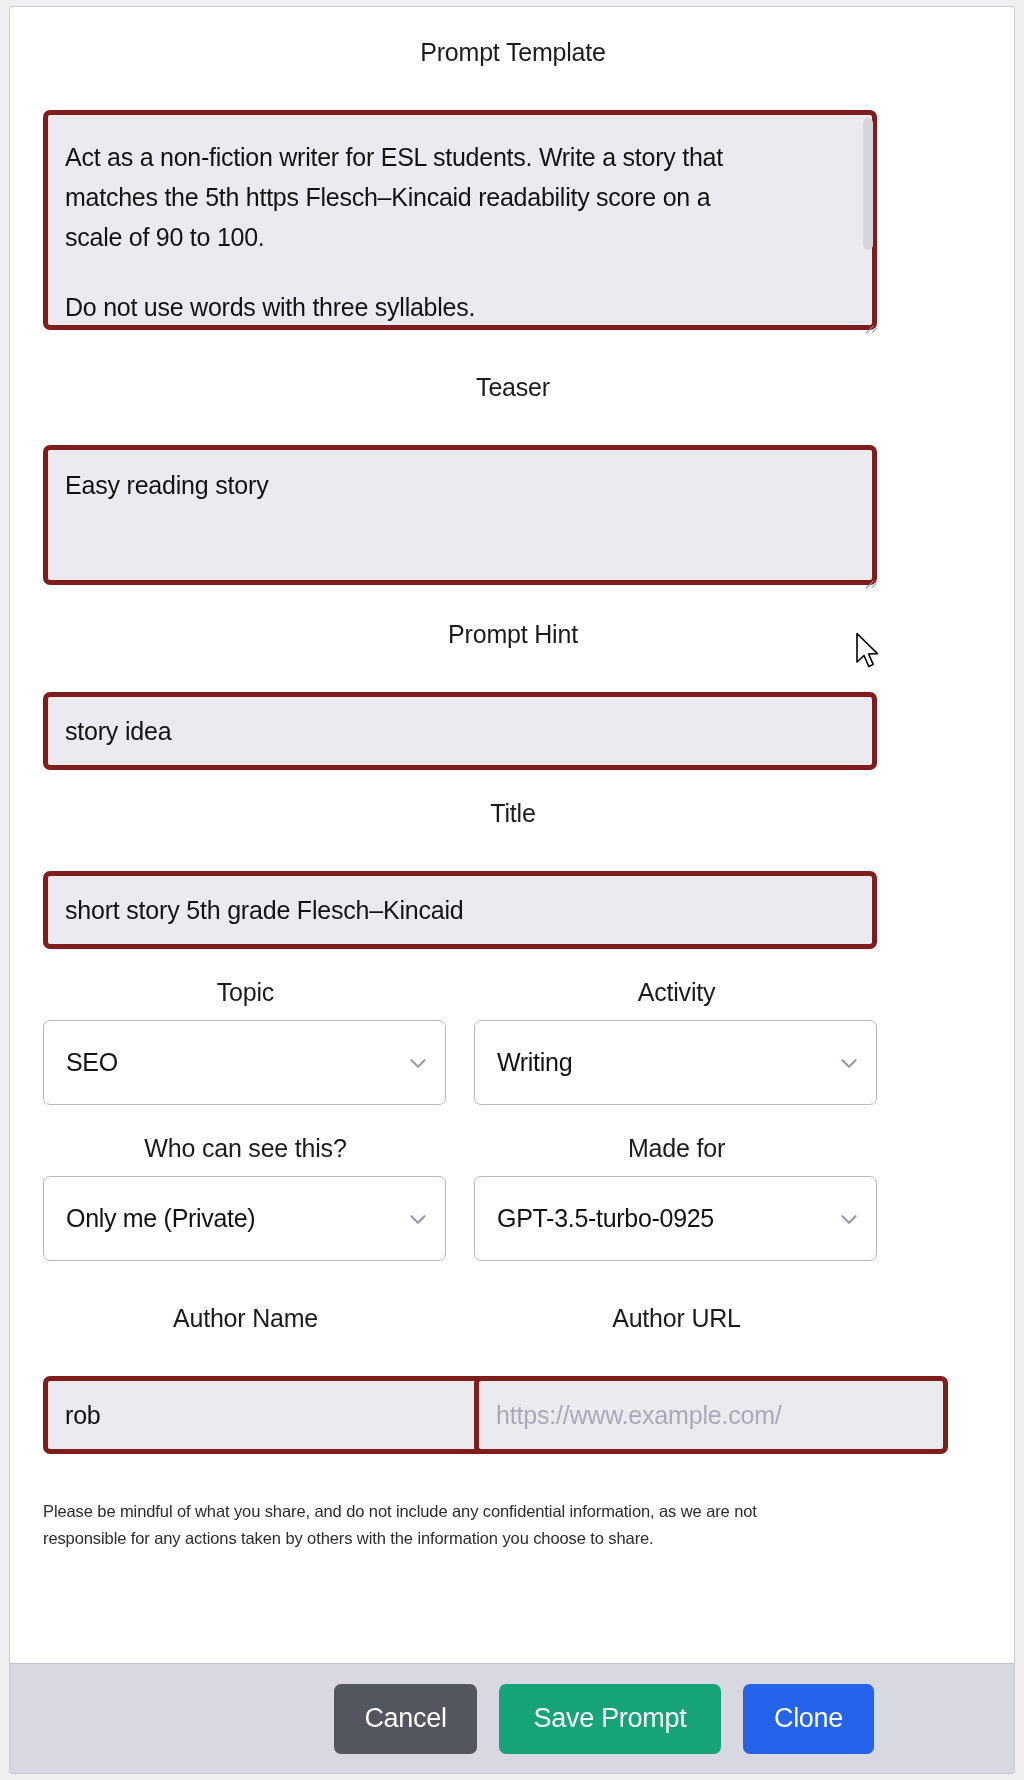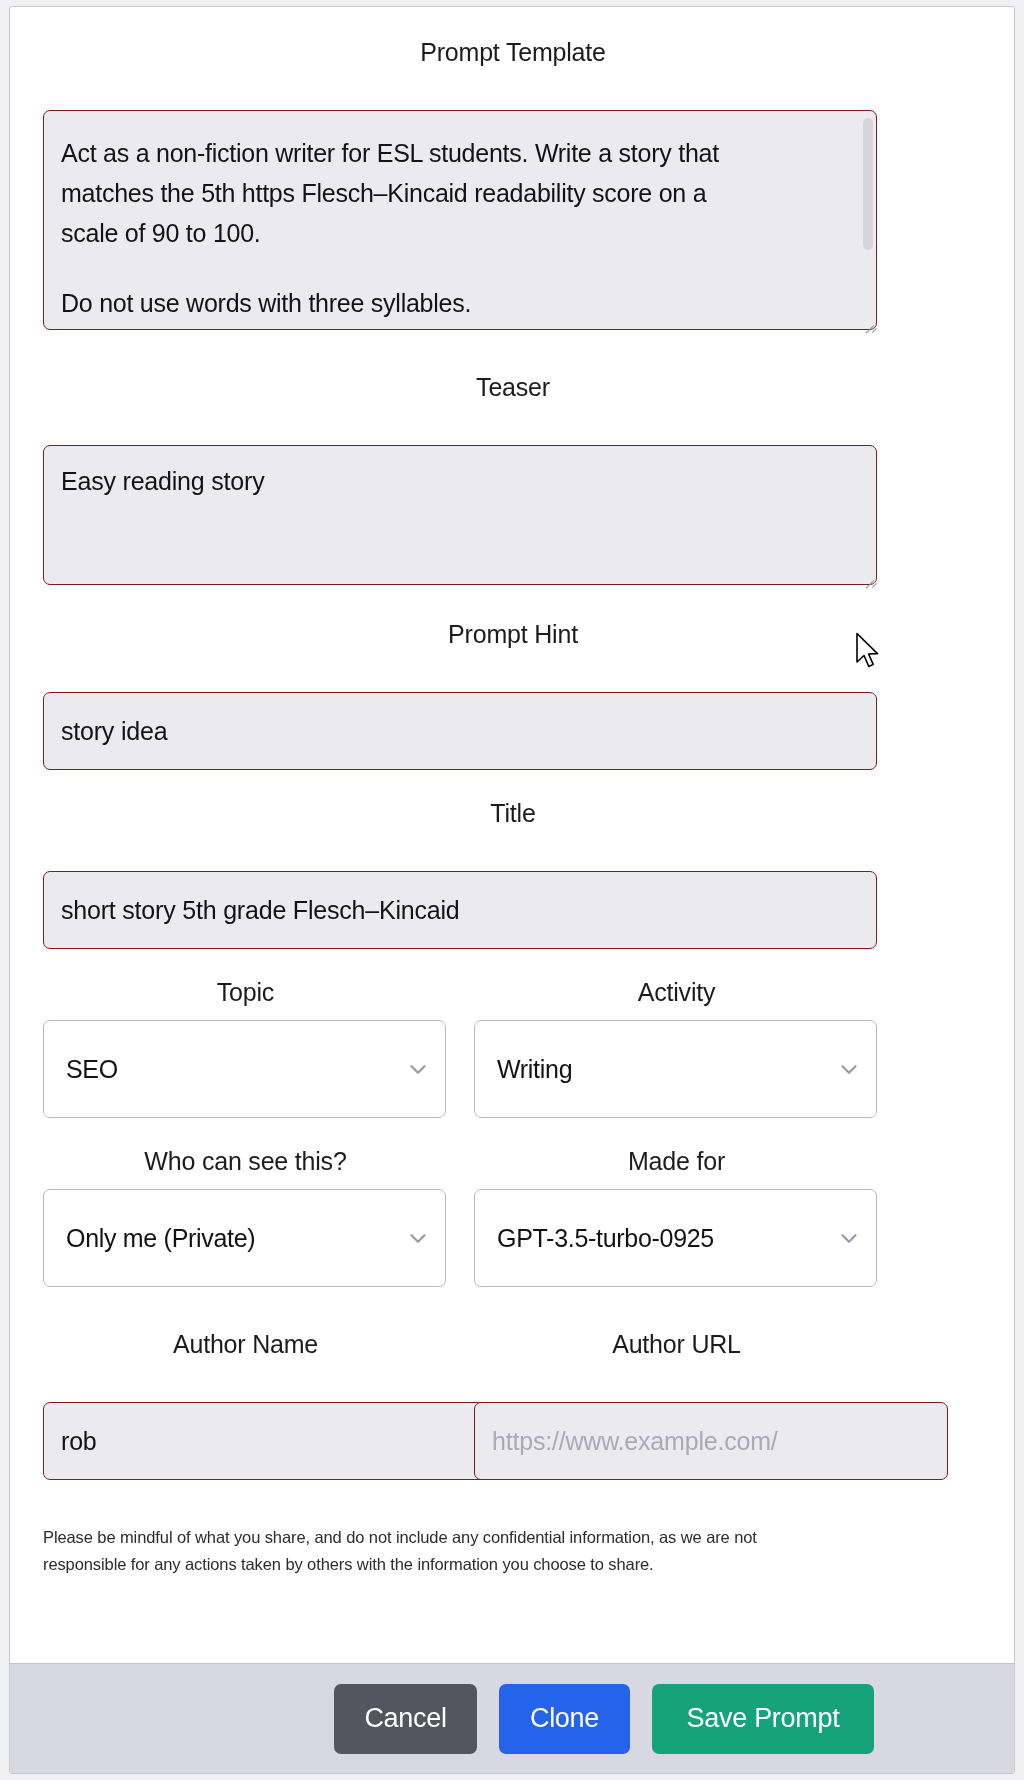--- a/index.html
+++ b/index.html
@@ -52,21 +52,21 @@
     line-height: 30px;
     color: #1c1c1e;
     font-weight: 400;
     letter-spacing: -0.2px;
     margin: 0 0 13px 2px;
     text-align: center;
   }
 
   .filled-box {
     background: #eaeaef;
-    border: 1px solid #7f1d1d;
+    border: 5px solid #7f1d1d;
     border-radius: 7px;
     box-sizing: border-box;
     font-size: 25px;
     color: #131314;
     letter-spacing: -0.2px;
     position: relative;
     margin-top: 43px;
   }
 
   
@@ -158,21 +158,21 @@
   .row2 {
     display: flex;
     gap: 28px;
   }
   .col {
     width: 403px;
   }
 
   .select-box {
     width: 403px;
-    height: 98px;
+    height: 85px;
     background: #ffffff;
     border: 1px solid #b9b9c4;
     border-radius: 7px;
     box-sizing: border-box;
     display: flex;
     align-items: center;
     padding: 0 14px 0 22px;
     position: relative;
   }
   .select-box .val {
@@ -374,22 +374,22 @@
           </div>
         </div>
       </div>
 
       <div class="disclaimer">Please be mindful of what you share, and do not include any confidential information, as we are not responsible for any actions taken by others with the information you choose to share.</div>
 
     </div>
 
     <div class="footer">
       <button class="btn btn-cancel">Cancel</button>
+      <button class="btn btn-save">Save Prompt</button>
       <button class="btn btn-clone">Clone</button>
-      <button class="btn btn-save">Save Prompt</button>
     </div>
 
   </div>
 
   <svg class="cursor" viewBox="0 0 26 38">
     <path d="M2 1.5 L2 30 L9 23.5 L13.8 34.5 L18.2 32.4 L13.6 22 L22.5 21.6 Z" fill="#ffffff" stroke="#000000" stroke-width="1.6" stroke-linejoin="round"></path>
   </svg>
 </div>
 
 </body></html>

